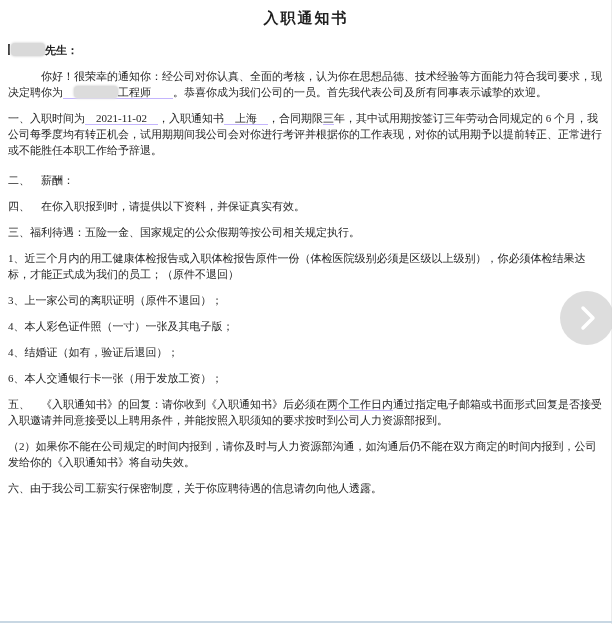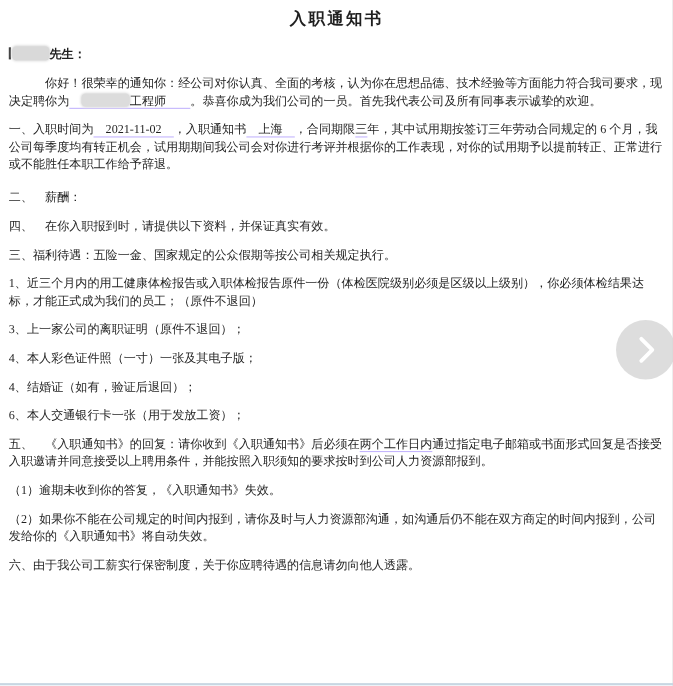--- a/index.html
+++ b/index.html
@@ -93,21 +93,20 @@
   <p>三、福利待遇：五险一金、国家规定的公众假期等按公司相关规定执行。</p>
 
   <p>1、近三个月内的用工健康体检报告或入职体检报告原件一份（体检医院级别必须是区级以上级别），你必须体检结果达标，才能正式成为我们的员工；（原件不退回）</p>
   <p>3、上一家公司的离职证明（原件不退回）；</p>
   <p>4、本人彩色证件照（一寸）一张及其电子版；</p>
   <p>4、结婚证（如有，验证后退回）；</p>
   <p>6、本人交通银行卡一张（用于发放工资）；</p>
 
   <p><span>五、　《入职通知书》的回复：请你收到《入职通知书》后必须在</span><span class="u">两个工作日内</span><span>通过指定电子邮箱或书面形式回复是否接受入职邀请并同意接受以上聘用条件，并能按照入职须知的要求按时到公司人力资源部报到。</span></p>
 
-  <p>（1）逾期未收到你的答复，《入职通知书》失效。</p>
   <p>（2）如果你不能在公司规定的时间内报到，请你及时与人力资源部沟通，如沟通后仍不能在双方商定的时间内报到，公司发给你的《入职通知书》将自动失效。</p>
 
   <p>六、由于我公司工薪实行保密制度，关于你应聘待遇的信息请勿向他人透露。</p>
 
   <button class="next-btn">
     <svg width="54" height="54" viewBox="0 0 54 54">
       <polyline points="23,17 33,27 23,37" fill="none" stroke="#ffffff" stroke-width="3.5" stroke-linecap="round" stroke-linejoin="round"></polyline>
     </svg>
   </button>
 

